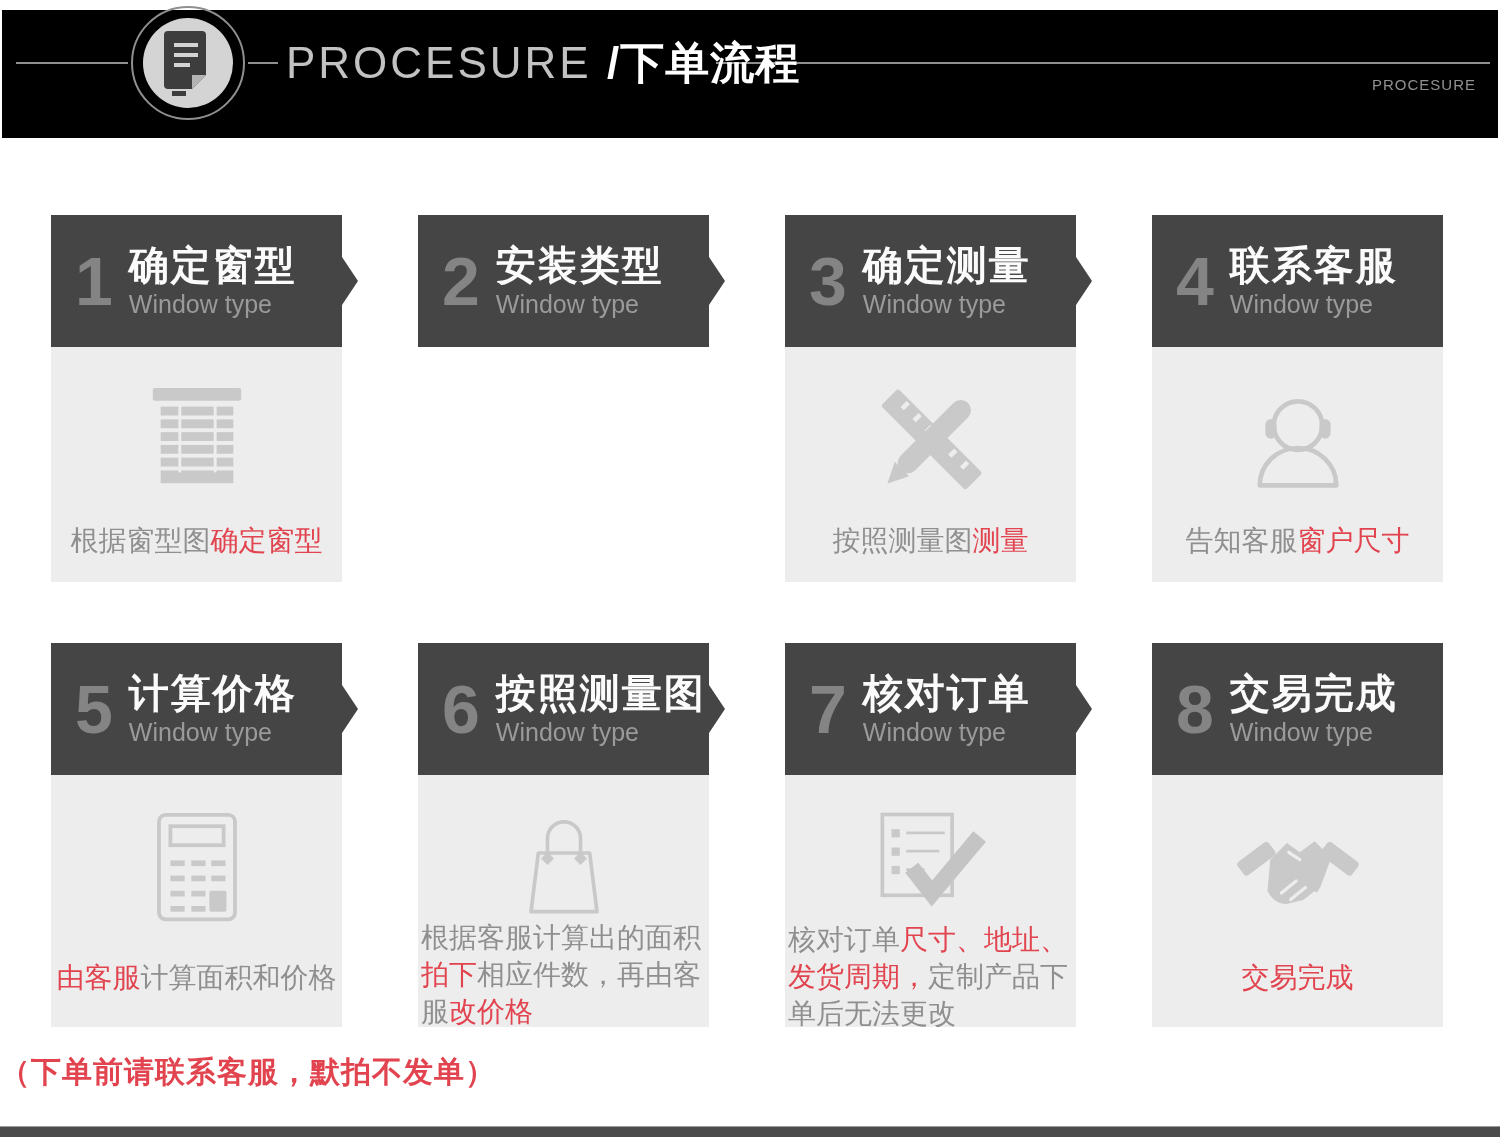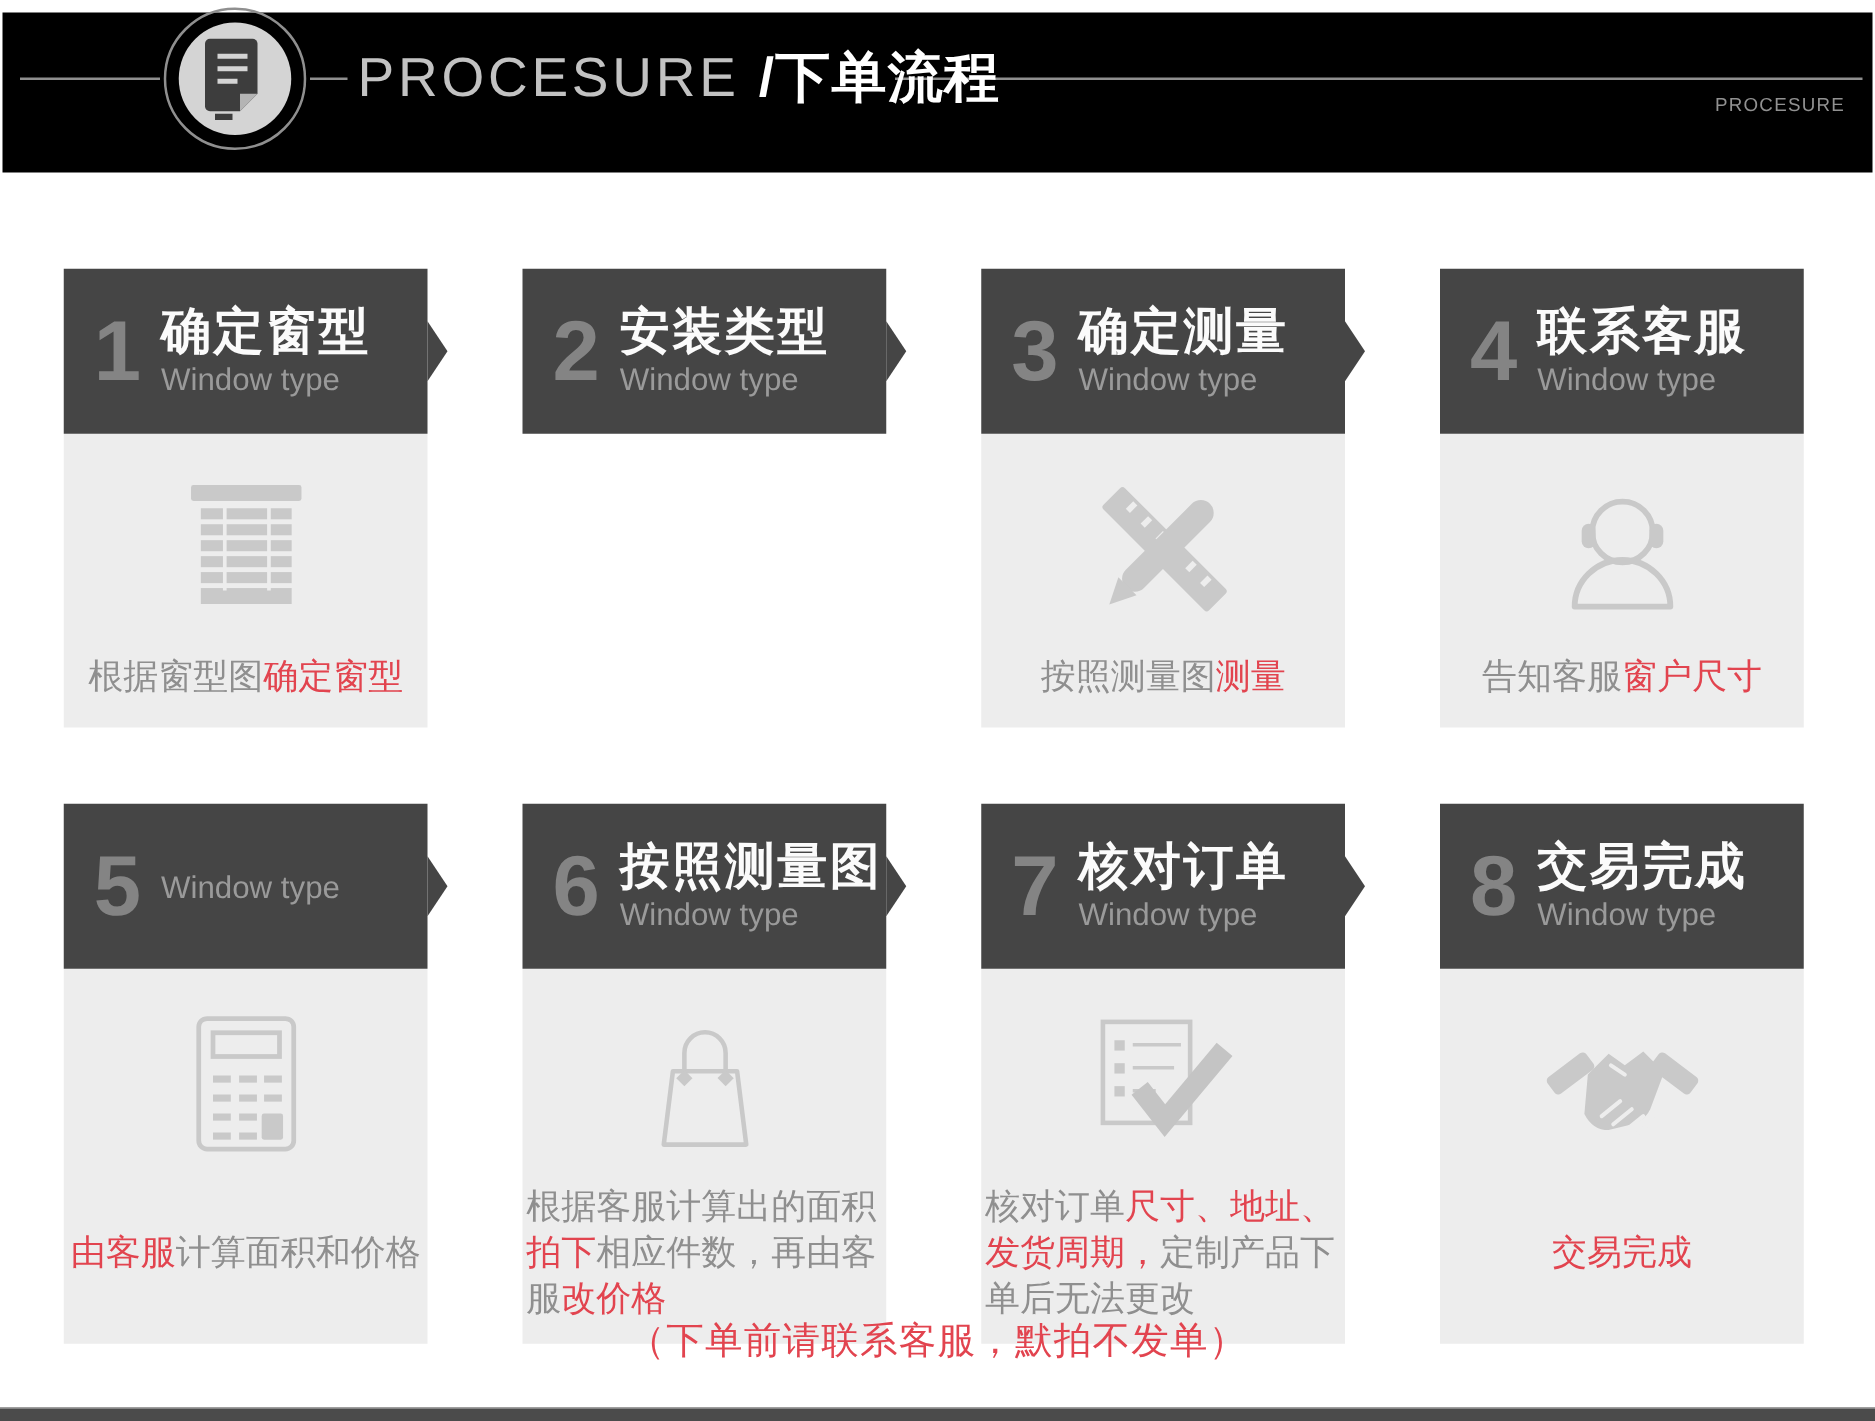--- a/index.html
+++ b/index.html
@@ -50,32 +50,32 @@
     position:absolute;right:-16px;top:50%;transform:translateY(-50%);
     width:0;height:0;
     border-top:24px solid transparent;border-bottom:24px solid transparent;
     border-left:16px solid #454545;
   }
   .card-body{
     background:#ededed;display:flex;flex-direction:column;align-items:center;
     padding-top:34px;box-sizing:border-box;
   }
   .row1 .card-body{height:235px;}
-  .row2 .card-body{height:300px;}
+  .row2 .card-body{height:252px;}
   .icon-box{height:118px;display:flex;align-items:center;justify-content:center;}
   .desc-wrap{flex:1;display:flex;align-items:center;justify-content:center;width:100%;}
   .desc{
     margin:0;padding:0 3px;font-size:28px;line-height:37px;text-align:left;
   }
   .seg-gray{color:#8f8f8f;}
   .seg-red{color:#e2444f;}
   
   .note{
-    position:absolute;left:0;right:0;top:1052px;text-align:center;
-    font-size:30px;color:#e2444f;letter-spacing:1px;
+    position:absolute;left:0;right:0;top:1052px;text-align:left;
+    font-size:30px;color:#e2444f;letter-spacing:1px;font-weight:bold;
   }
   .bottom-bar{
     position:absolute;left:0;right:0;bottom:0;height:10px;
     background:#4b4b4b;border-top:1px solid #9a9a9a;
   }
   svg{display:block;}
 </style>
 </head>
 <body>
 
@@ -208,20 +208,21 @@
       <div class="desc-wrap">
           <p class="desc"><span class="seg-gray">告知客服</span><span class="seg-red">窗户尺寸</span></p>
         </div>
     </div>
   </div>
 
   <div class="card row2">
     <div class="card-header">
       <span class="step-num">5</span>
       <div class="titles">
+        <span class="step-title">计算价格</span>
         <span class="step-sub">Window type</span>
       </div>
       <div class="arrow"></div>
     </div>
     <div class="card-body">
       <div class="icon-box">
         <svg viewBox="0 0 100 120" width="96" height="114">
           <rect x="10" y="4" width="80" height="110" rx="7" fill="none" stroke="#c9c9c9" stroke-width="4"></rect>
           <rect x="22" y="16" width="56" height="20" fill="none" stroke="#c9c9c9" stroke-width="4"></rect>
           <g fill="#c9c9c9">

